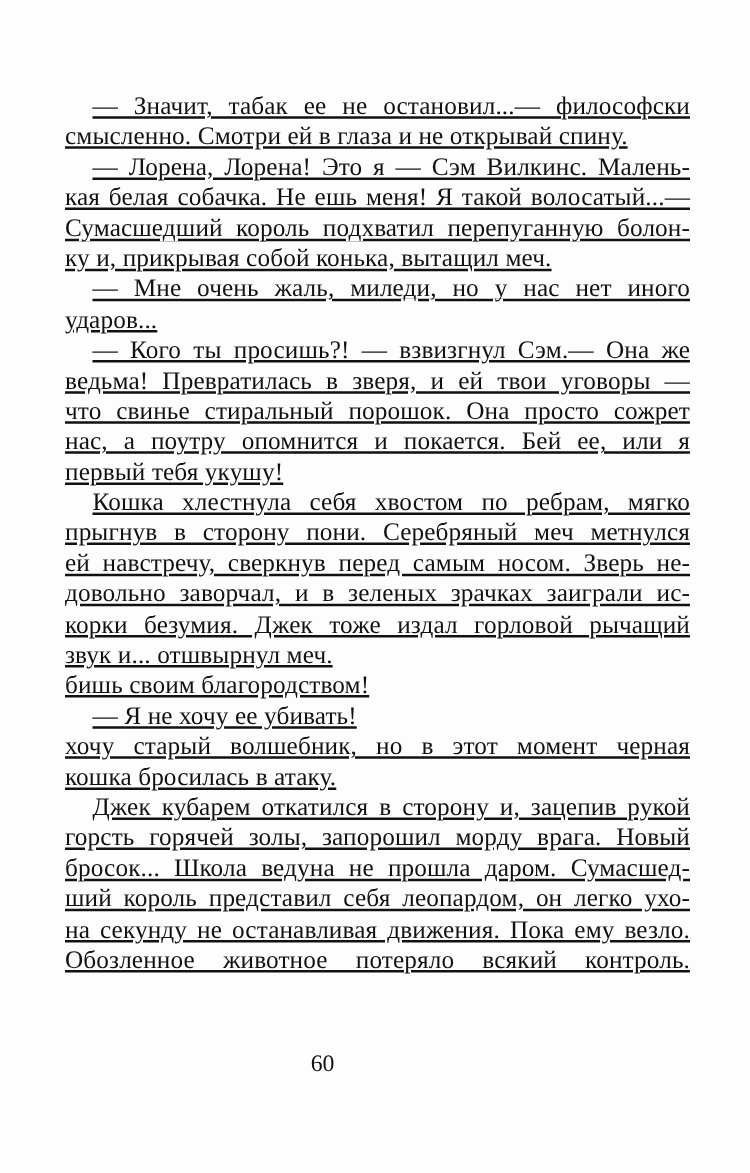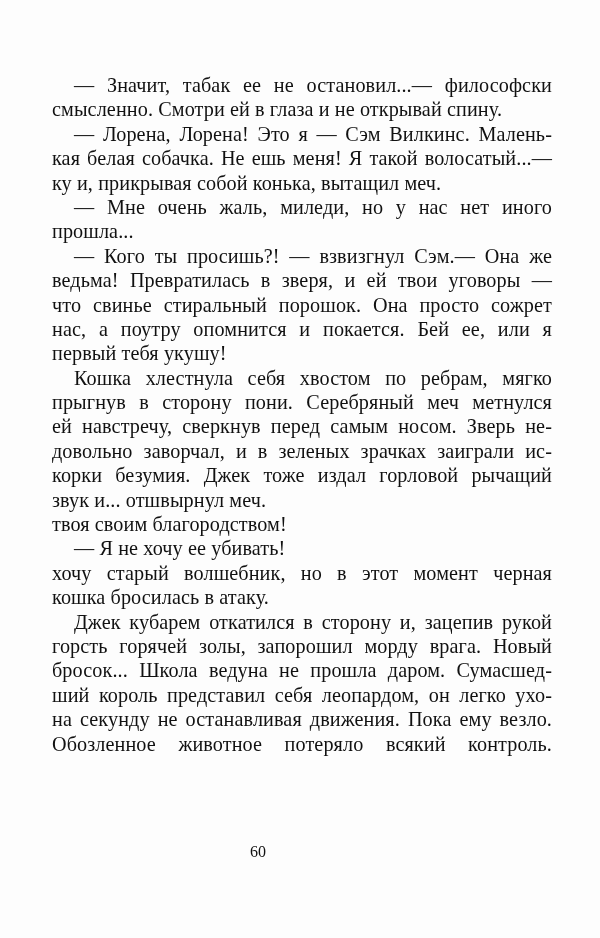--- a/index.html
+++ b/index.html
@@ -13,20 +13,21 @@
       position: relative;
       overflow: hidden;
       font-family: "Liberation Serif", "DejaVu Serif", serif;
       color: #111111;
     }
     .page-text {
       position: absolute;
       left: 52px;
       top: 73px;
       width: 500px;
+      text-decoration: underline;
     }
     .line {
       display: block;
       height: 24.4px;
       line-height: 24.4px;
       font-size: 20.2px;
       white-space: nowrap;
       text-align: justify;
       text-align-last: justify;
       letter-spacing: 0.1px;
@@ -36,64 +37,65 @@
     }
     .line.last {
       text-align-last: left;
     }
     .page-number {
       position: absolute;
       left: 0;
       width: 516px;
       top: 840px;
       text-align: center;
-      font-size: 16px;
+      font-size: 19px;
       line-height: 24px;
     }
   </style>
 </head>
 <body>
 
 <div class="page-text">
 
   <div>
     <span class="line indent">— Значит, табак ее не остановил...— философски</span>
     <span class="line last">смысленно. Смотри ей в глаза и не открывай спину.</span>
   </div>
 
   <div>
     <span class="line indent">— Лорена, Лорена! Это я — Сэм Вилкинс. Малень-</span>
     <span class="line">кая белая собачка. Не ешь меня! Я такой волосатый...—</span>
+    <span class="line">Сумасшедший король подхватил перепуганную болон-</span>
     <span class="line last">ку и, прикрывая собой конька, вытащил меч.</span>
   </div>
 
   <div>
     <span class="line indent">— Мне очень жаль, миледи, но у нас нет иного</span>
-    <span class="line last">прошла...</span>
+    <span class="line last">ударов...</span>
   </div>
 
   <div>
     <span class="line indent">— Кого ты просишь?! — взвизгнул Сэм.— Она же</span>
     <span class="line">ведьма! Превратилась в зверя, и ей твои уговоры —</span>
     <span class="line">что свинье стиральный порошок. Она просто сожрет</span>
     <span class="line">нас, а поутру опомнится и покается. Бей ее, или я</span>
     <span class="line last">первый тебя укушу!</span>
   </div>
 
   <div>
     <span class="line indent">Кошка хлестнула себя хвостом по ребрам, мягко</span>
     <span class="line">прыгнув в сторону пони. Серебряный меч метнулся</span>
     <span class="line">ей навстречу, сверкнув перед самым носом. Зверь не-</span>
     <span class="line">довольно заворчал, и в зеленых зрачках заиграли ис-</span>
     <span class="line">корки безумия. Джек тоже издал горловой рычащий</span>
     <span class="line last">звук и... отшвырнул меч.</span>
   </div>
 
   <div>
-    <span class="line last">твоя своим благородством!</span>
+    <span class="line last">бишь своим благородством!</span>
   </div>
 
   <div>
     <span class="line indent last">— Я не хочу ее убивать!</span>
   </div>
 
   <div>
     <span class="line">хочу старый волшебник, но в этот момент черная</span>
     <span class="line last">кошка бросилась в атаку.</span>
   </div>

